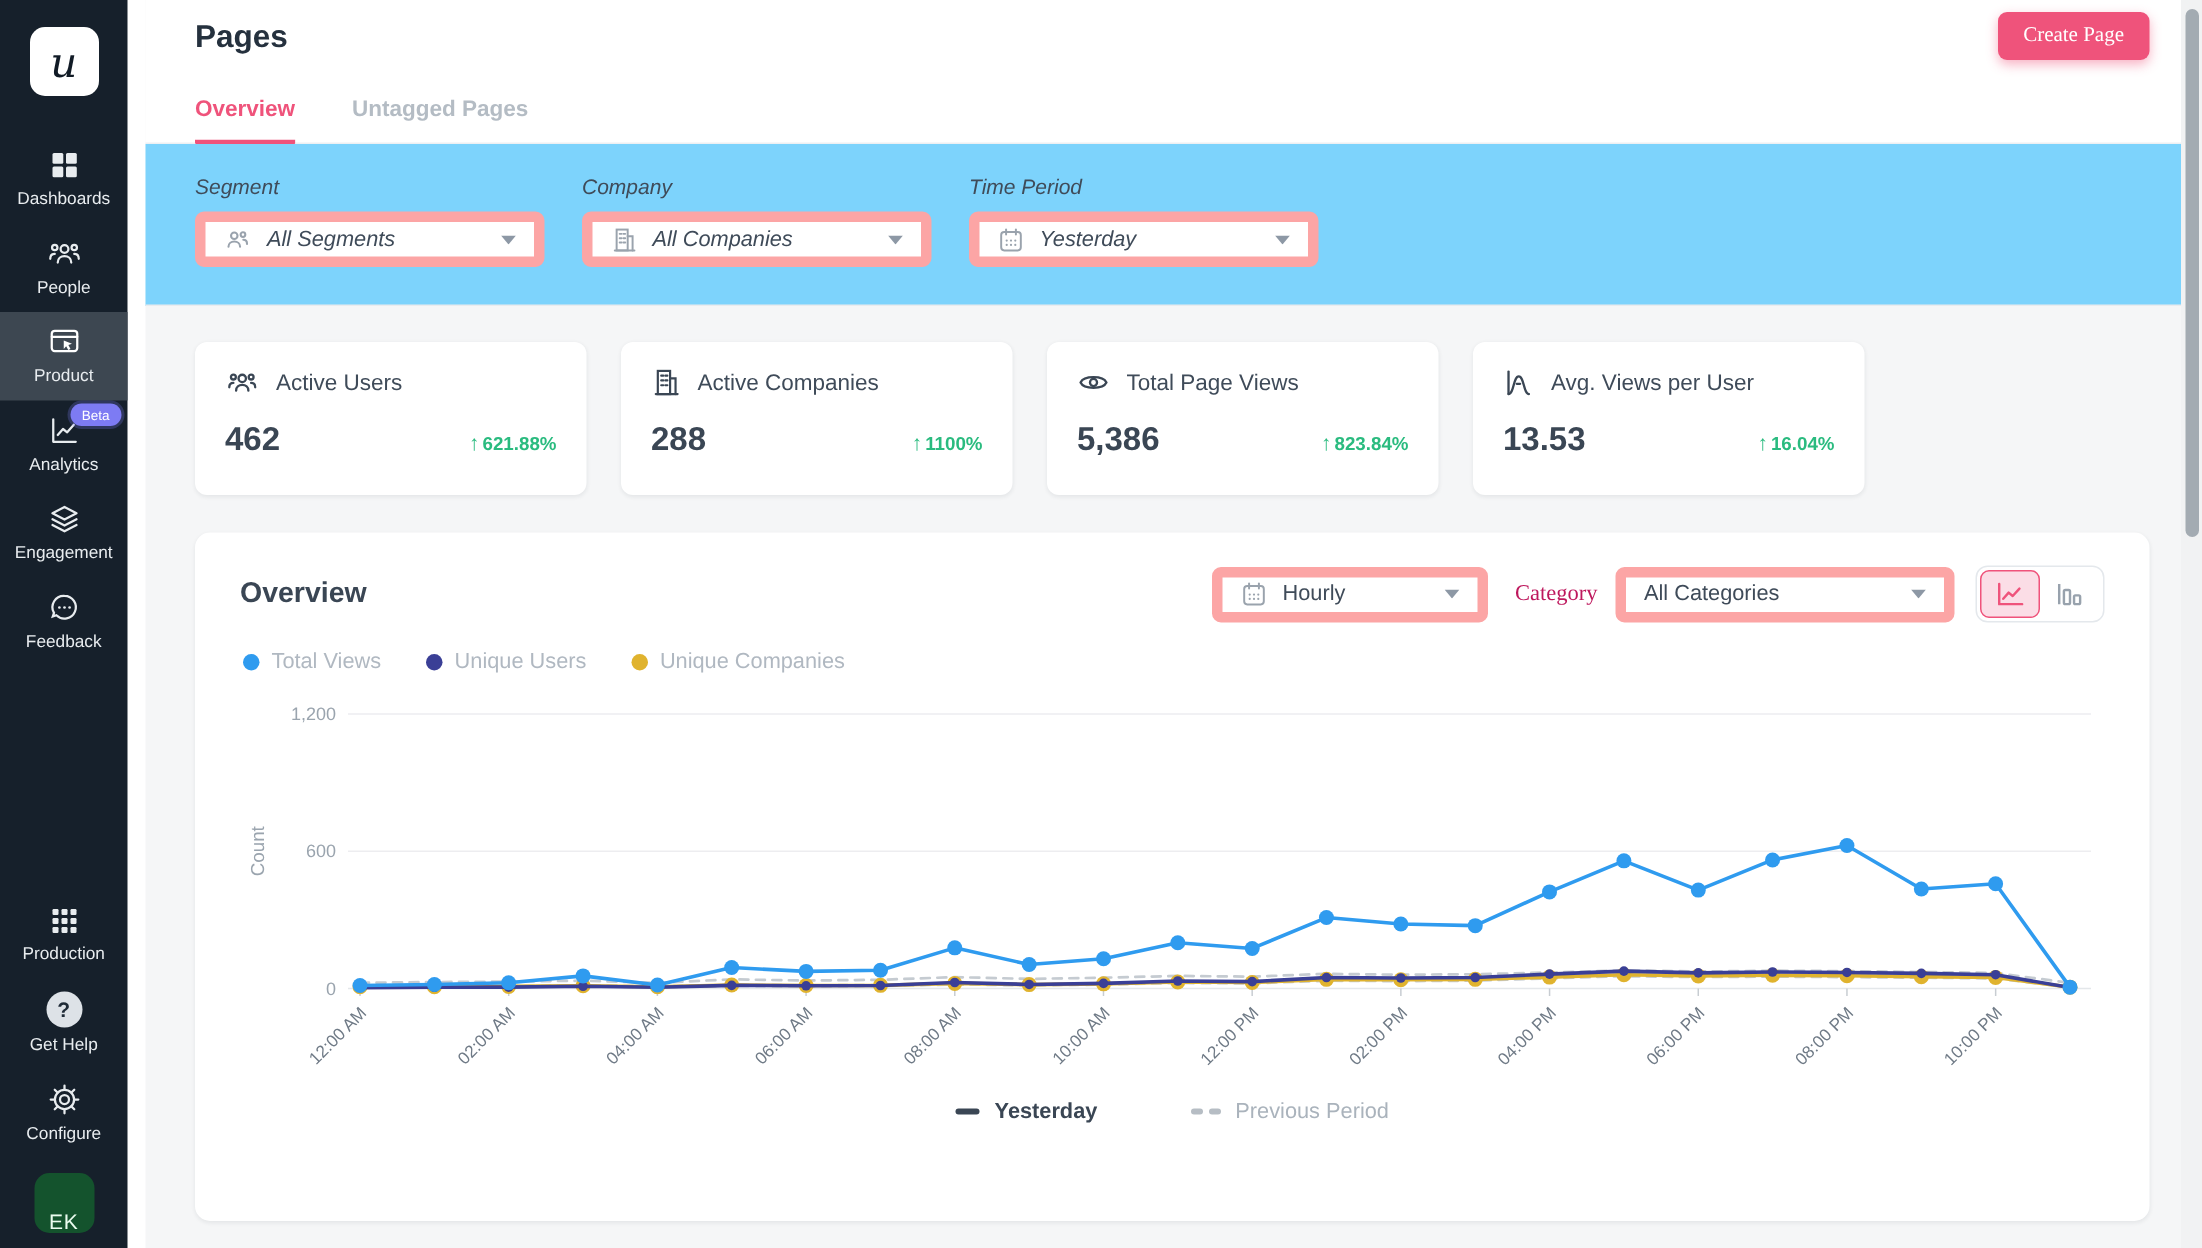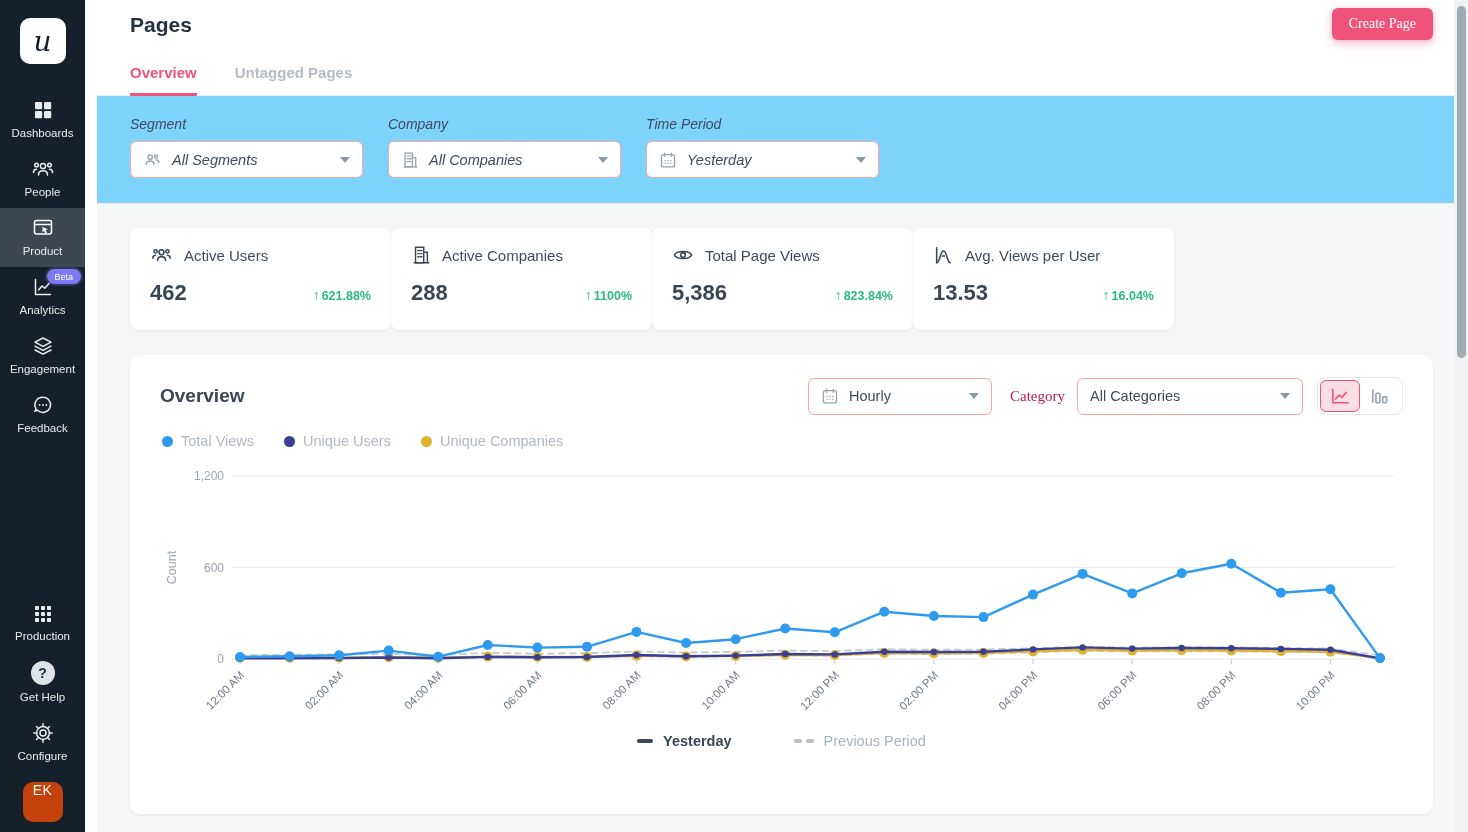--- a/index.html
+++ b/index.html
@@ -8,41 +8,41 @@
 
   
   .sidebar { position:absolute; left:0; top:0; width:85px; height:832px; background:#16202b; display:flex; flex-direction:column; align-items:center; z-index:5; }
   .logo { margin-top:18px; width:46px; height:46px; background:#fff; border-radius:10px; display:flex; align-items:center; justify-content:center; font-family:"DejaVu Serif", serif; font-style:italic; font-size:28px; color:#111b26; }
   .nav { margin-top:26px; width:100%; display:flex; flex-direction:column; }
   .side-item { width:100%; padding:9px 4px 10px; display:flex; flex-direction:column; align-items:center; gap:6px; color:#e8ecef; font-size:11.5px; cursor:pointer; position:relative; }
   .side-item.active { background:#3d4751; }
   .side-item svg { display:block; }
   .beta-badge { position:absolute; top:2px; left:50%; margin-left:4px; background:#7d7bf3; color:#fff; font-size:9px; padding:2.5px 8px; border-radius:9px; box-shadow:0 0 0 2px rgba(125,123,243,.25); }
   .side-bottom { margin-top:auto; width:100%; display:flex; flex-direction:column; align-items:center; padding-bottom:10px; }
-  .avatar { margin-top:10px; width:40px; height:40px; border-radius:10px; background:#c2410c; color:#eafcef; display:flex; align-items:flex-start; justify-content:center; font-size:14px; letter-spacing:.5px; cursor:pointer; }
+  .avatar { margin-top:10px; width:40px; height:40px; border-radius:10px; background:#14532d; color:#eafcef; display:flex; align-items:flex-end; justify-content:center; font-size:14px; letter-spacing:.5px; cursor:pointer; }
   .help-circle { width:24px; height:24px; border-radius:50%; background:#dde2e7; color:#1f2b37; font-size:14px; font-weight:bold; display:flex; align-items:center; justify-content:center; }
 
   
   .main { position:absolute; left:97px; top:0; width:1383px; height:832px; background:#f5f6f7; }
   .top-white { background:#fff; }
   .title-row { padding:13px 33px 0; }
   .page-title { font-size:21px; font-weight:bold; color:#25313e; }
   .create-btn { position:absolute; top:8px; right:47px; height:32px; padding:0 17px; background:#ef537b; color:#fff; font-size:14px; border:none; border-radius:6px; cursor:pointer; box-shadow:0 3px 8px rgba(239,83,123,.45); font-family:Liberation Serif, serif; }
   .tabs { display:flex; gap:38px; padding:0 33px; margin-top:27px; border-bottom:1px solid #eef0f3; }
   .tab { padding-bottom:12px; font-size:15px; font-weight:bold; color:#b4bcc4; cursor:pointer; border-bottom:3px solid transparent; margin-bottom:-1px; border-radius:1px; }
   .tab.active { color:#ef537b; border-bottom-color:#ef537b; }
   .filters { display:flex; gap:25px; padding:20px 33px 25px; background:#7dd3fc; border-bottom:1px solid #e9ebee;font-style:italic; }
   .filter-group .flabel { font-size:14px; color:#3f4b59; margin-bottom:9px; }
-  .select { width:233px; height:37px; background:#fff; border:1px solid #fca5a5; border-radius:6px; display:flex; align-items:center; gap:10px; padding:0 12px; font-size:14.5px; color:#3f4b59; cursor:pointer; }
+  .select { width:233px; height:37px; background:#fff; border:7px solid #fca5a5; border-radius:6px; display:flex; align-items:center; gap:10px; padding:0 12px; font-size:14.5px; color:#3f4b59; cursor:pointer; }
   .select .grow { flex:1; }
   .chev { width:10px; height:6px; flex:none; }
 
   
   .body-gray { padding:24px 33px 0; }
-  .cards { display:flex; }
+  .cards { display:flex; gap:23px; }
   .card { width:261px; height:102px; background:#fff; border-radius:8px; box-shadow:0 1px 3px rgba(30,40,55,.08); padding:17px 20px; }
   .card-top { display:flex; align-items:center; gap:11px; font-size:15px; color:#3f4b59; }
   .card-bottom { margin-top:15px; display:flex; align-items:baseline; justify-content:space-between; }
   .card-value { font-size:22px; font-weight:bold; color:#3a4654; }
   .card-change { font-size:12.5px; font-weight:bold; color:#2abb7f; }
   .card-change .up { font-size:14px; margin-right:2px; }
 
   
   .panel { margin-top:25px; width:1303px; height:459px; background:#fff; border-radius:10px; box-shadow:0 1px 3px rgba(30,40,55,.08); padding:22px 30px 12px; }
   .panel-head { display:flex; align-items:center; }

